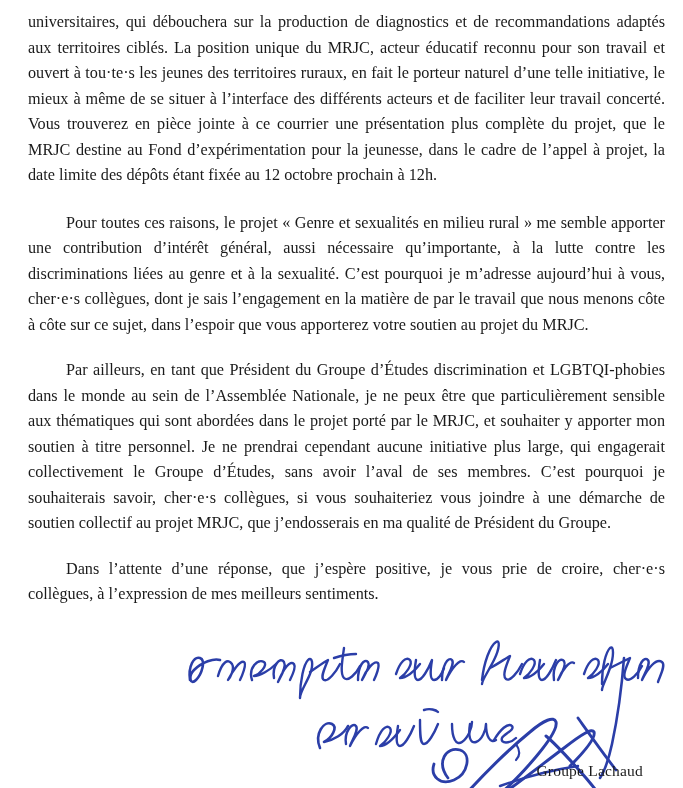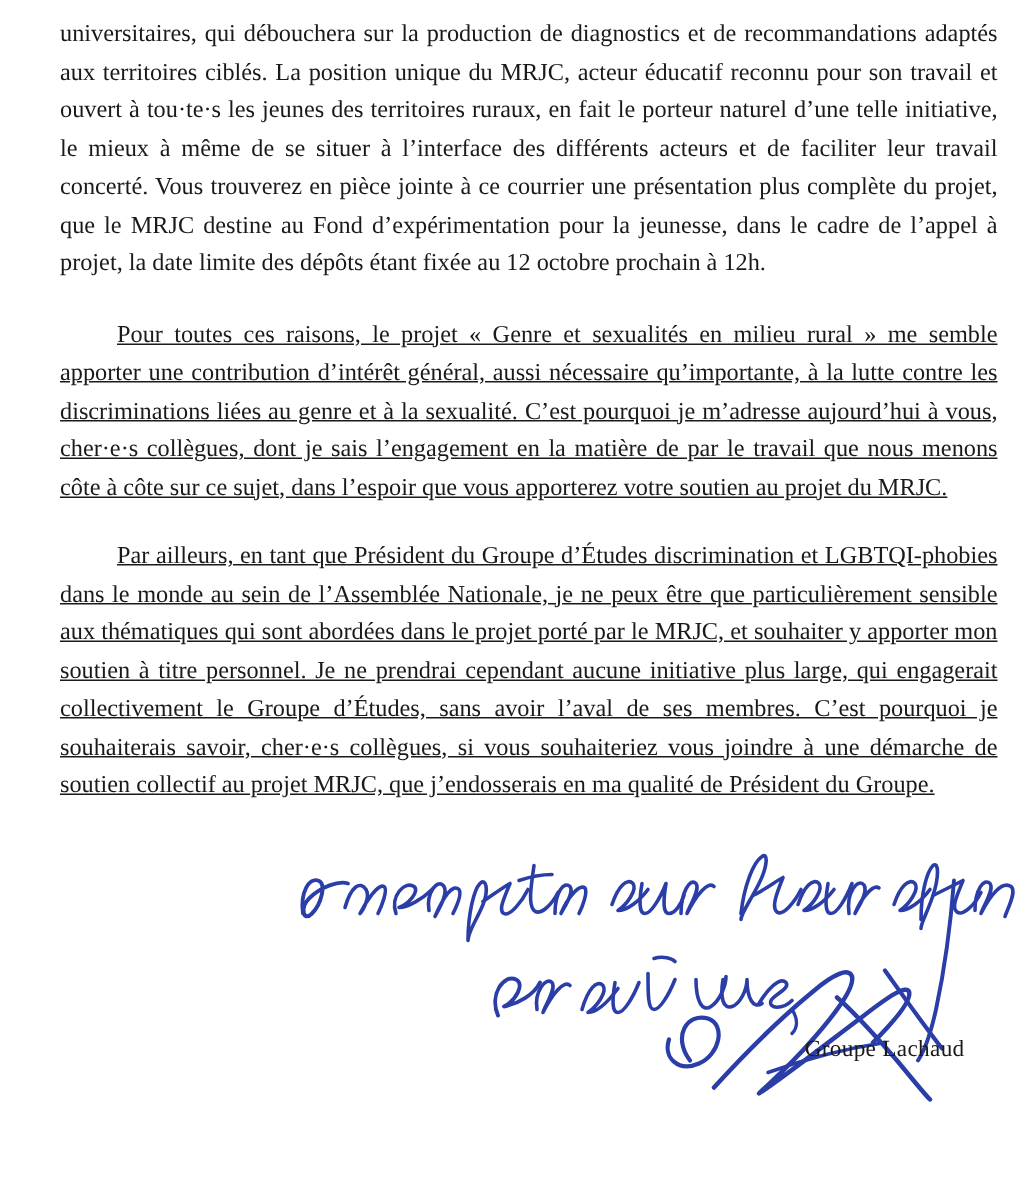--- a/index.html
+++ b/index.html
@@ -15,33 +15,32 @@
     font-family: "Liberation Serif", serif;
     color: #1a1a1a;
   }
   .page {
     position: absolute;
     top: 0;
     left: 0;
     width: 683px;
     height: 573px;
     box-sizing: border-box;
-    padding: 10px 18px 0 40px;
+    padding: 10px 18px 0 28px;
   }
   .para {
     font-size: 16.2px;
     line-height: 25.5px;
     text-align: justify;
     text-justify: inter-word;
     margin: 0 0 20px 0;
     hyphens: none;
   }
   .para.indent {
     text-indent: 38px;
-    text-decoration: underline;
   }
   .para.first {
     text-indent: 0;
     margin-bottom: 22px;
   }
   .sig-block {
     position: relative;
     height: 190px;
     margin-top: 6px;
   }
@@ -66,20 +65,21 @@
 <body>
 
 <div class="page">
 
   <p class="para first">universitaires, qui débouchera sur la production de diagnostics et de recommandations adaptés aux territoires ciblés. La position unique du MRJC, acteur éducatif reconnu pour son travail et ouvert à tou·te·s les jeunes des territoires ruraux, en fait le porteur naturel d’une telle initiative, le mieux à même de se situer à l’interface des différents acteurs et de faciliter leur travail concerté. Vous trouverez en pièce jointe à ce courrier une présentation plus complète du projet, que le MRJC destine au Fond d’expérimentation pour la jeunesse, dans le cadre de l’appel à projet, la date limite des dépôts étant fixée au 12 octobre prochain à 12h.</p>
 
   <p class="para indent">Pour toutes ces raisons, le projet « Genre et sexualités en milieu rural » me semble apporter une contribution d’intérêt général, aussi nécessaire qu’importante, à la lutte contre les discriminations liées au genre et à la sexualité. C’est pourquoi je m’adresse aujourd’hui à vous, cher·e·s collègues, dont je sais l’engagement en la matière de par le travail que nous menons côte à côte sur ce sujet, dans l’espoir que vous apporterez votre soutien au projet du MRJC.</p>
 
   <p class="para indent">Par ailleurs, en tant que Président du Groupe d’Études discrimination et LGBTQI-phobies dans le monde au sein de l’Assemblée Nationale, je ne peux être que particulièrement sensible aux thématiques qui sont abordées dans le projet porté par le MRJC, et souhaiter y apporter mon soutien à titre personnel. Je ne prendrai cependant aucune initiative plus large, qui engagerait collectivement le Groupe d’Études, sans avoir l’aval de ses membres. C’est pourquoi je souhaiterais savoir, cher·e·s collègues, si vous souhaiteriez vous joindre à une démarche de soutien collectif au projet MRJC, que j’endosserais en ma qualité de Président du Groupe.</p>
 
+  <p class="para indent">Dans l’attente d’une réponse, que j’espère positive, je vous prie de croire, cher·e·s collègues, à l’expression de mes meilleurs sentiments.</p>
 
   <div class="sig-block">
 
     <svg class="sig-svg" viewBox="0 0 540 180">
       <g fill="none" stroke="#2b3ea8" stroke-linecap="round" stroke-linejoin="round">
 
         <path stroke-width="2.6" d="M42,52 C40,38 46,28 52,30 C58,32 54,46 48,52 C42,58 40,48 46,42 C54,34 66,30 72,32"></path>
         <path stroke-width="2.4" d="M70,48 C74,34 80,30 84,36 C87,41 82,50 80,52 C84,44 92,32 96,34 C99,36 94,48 92,52"></path>
         <path stroke-width="2.4" d="M104,52 C100,40 110,30 116,34 C120,37 112,46 106,48 C112,48 122,42 128,36"></path>
         <path stroke-width="2.4" d="M126,50 C124,38 132,28 136,34 C139,39 132,50 130,54 C136,40 142,32 146,36 C148,39 144,48 142,52"></path>

